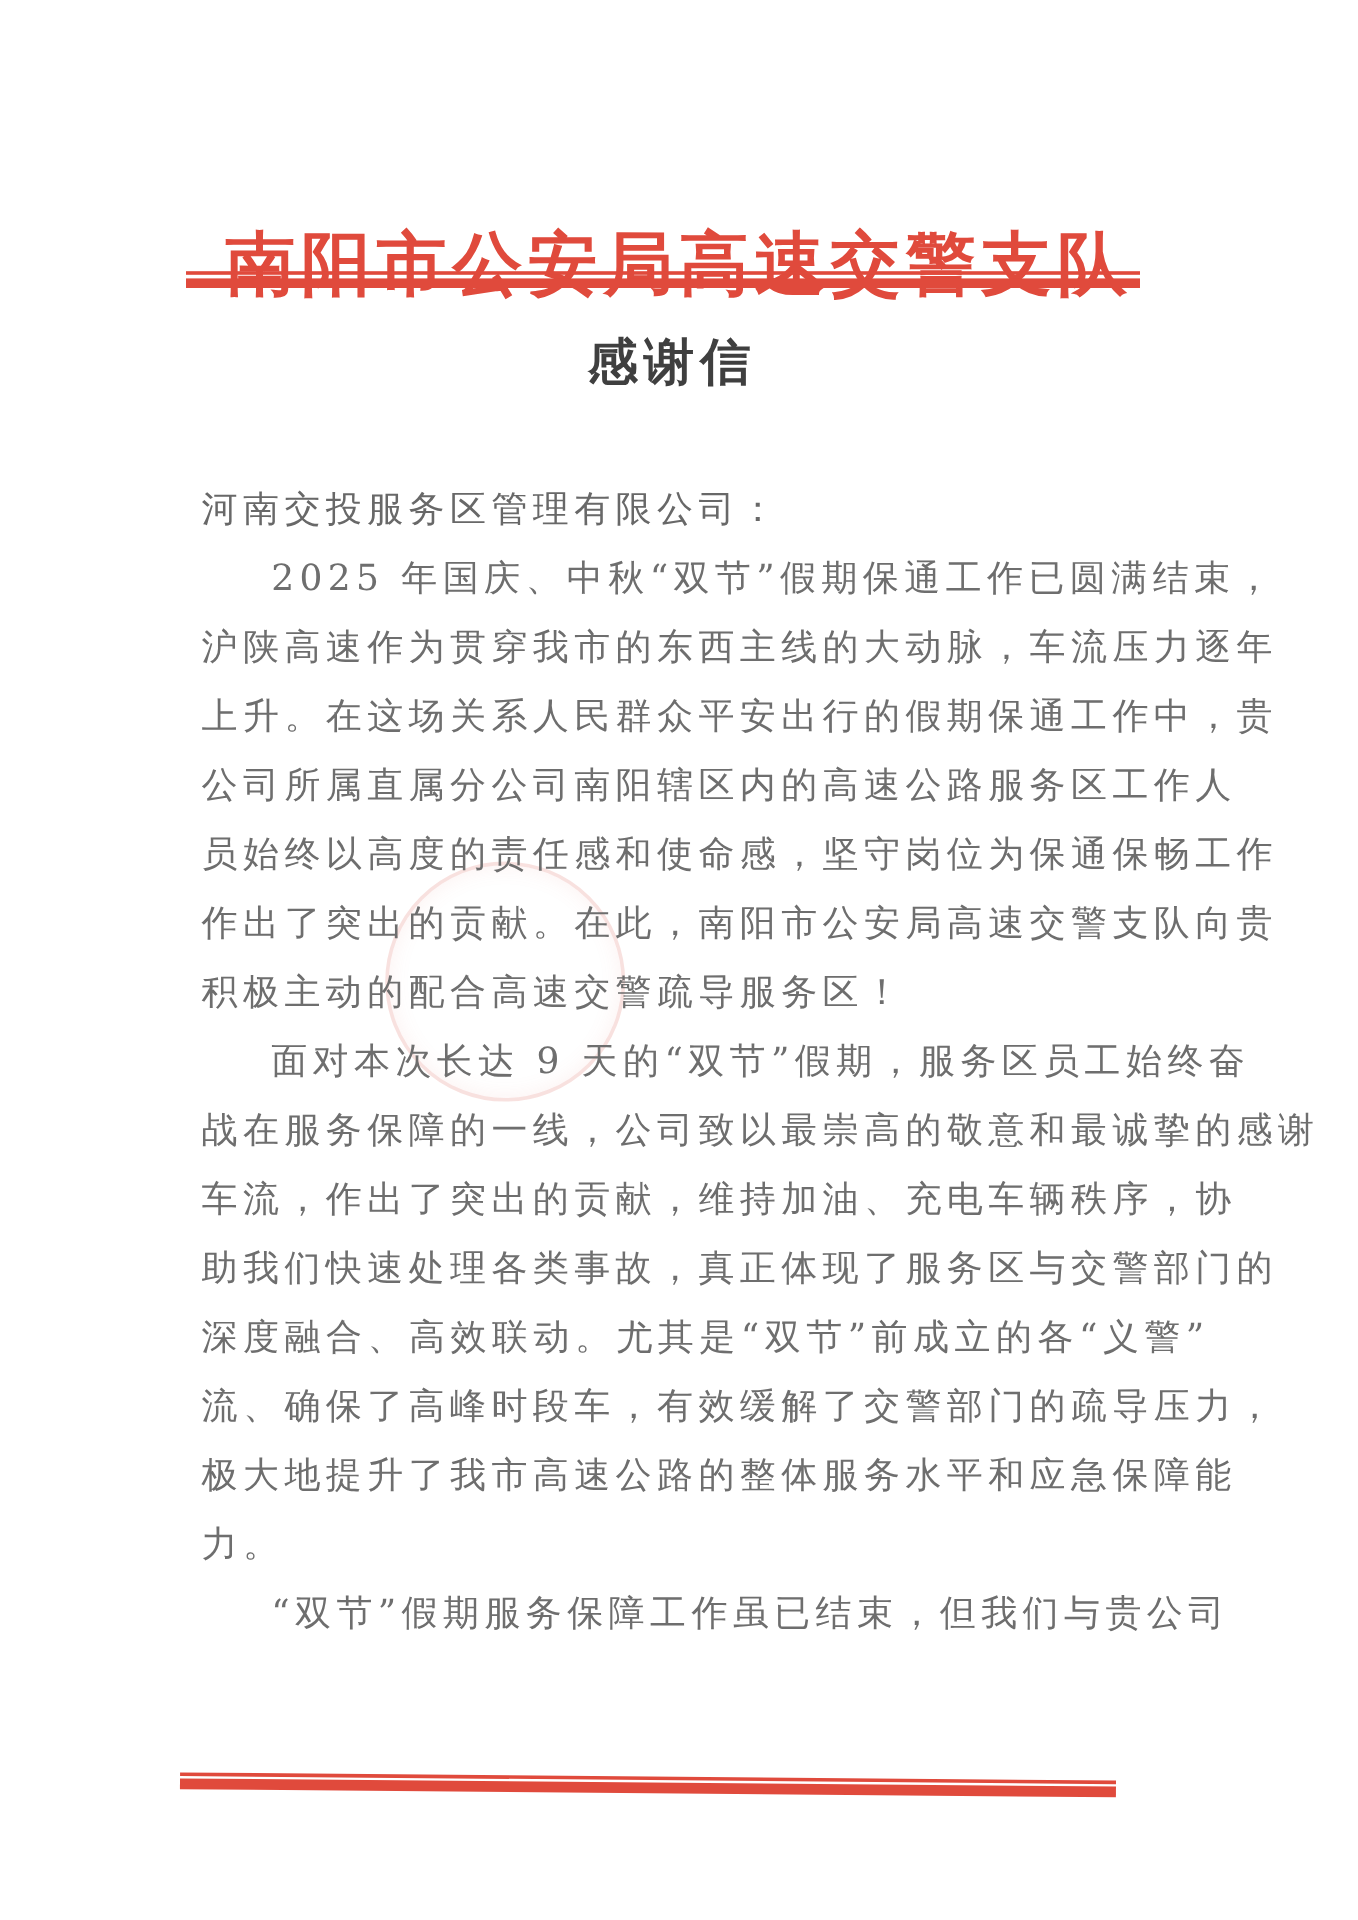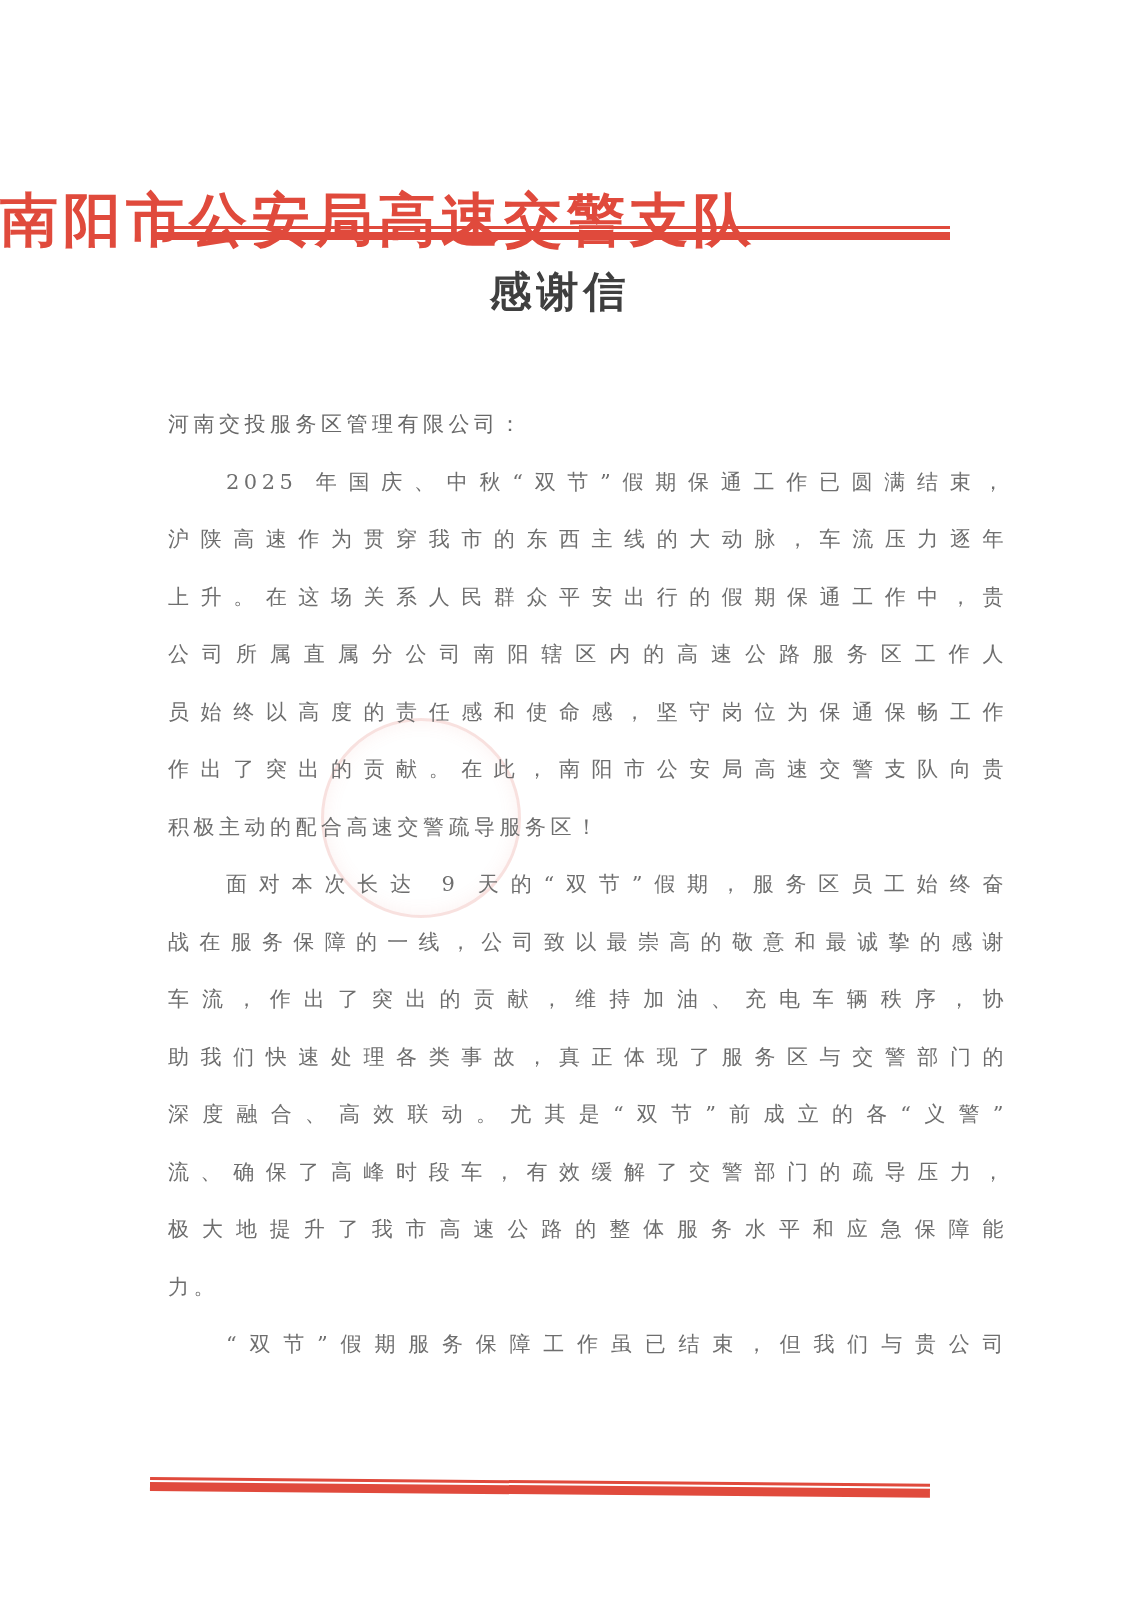--- a/index.html
+++ b/index.html
@@ -11,37 +11,38 @@
   .page{
     position:relative;
     width:1132px;height:1600px;
     background:#ffffff;
     overflow:hidden;
   }
   
   .letterhead{
     position:absolute;
     top:138px;left:0;width:1132px;
+    text-align:center;
     font-size:58px;
     font-weight:bold;
     letter-spacing:5px;
     line-height:86px;
     white-space:nowrap;
   }
   .rule-wrap{
     position:absolute;
     top:226px;left:155px;width:795px;
   }
   .rule-thin{height:3px;background:currentColor;}
   .rule-gap{height:3px;background:transparent;}
   .rule-thick{height:8px;background:currentColor;}
   
   .letter-title{
     position:absolute;
-    top:264px;left:0;width:1120px;
+    top:274px;left:0;width:1120px;
     text-align:center;
     font-size:42px;
     font-weight:bold;
     letter-spacing:5px;
     color:#3f3f3f;
     margin:0;
   }
   
   .seal{
     position:absolute;
@@ -50,21 +51,21 @@
     border:3px solid rgba(224,118,110,0.22);
     border-radius:50%;
     box-shadow:inset 0 0 18px rgba(224,118,110,0.10);
   }
   
   .body-block{
     position:absolute;
     left:168px;top:396px;
     width:840px;
     color:#6e6e6e;
-    font-size:21px;
+    font-size:30px;
     letter-spacing:4.5px;
   }
   .line{
     height:57.5px;
     line-height:57.5px;
     white-space:nowrap;
     text-align:justify;
     text-align-last:justify;
     overflow:visible;
   }

